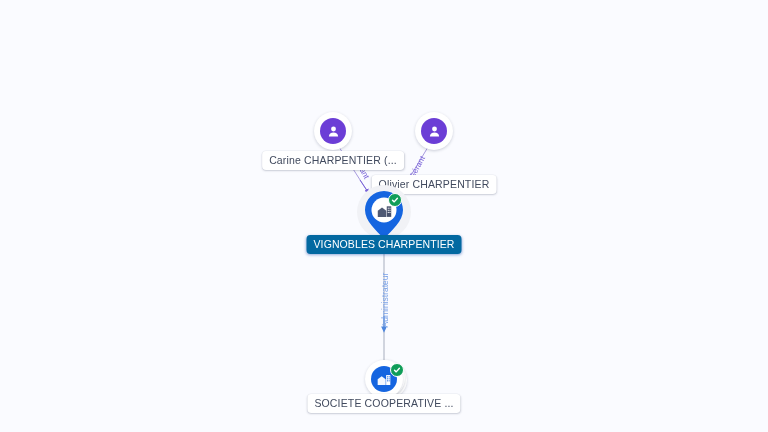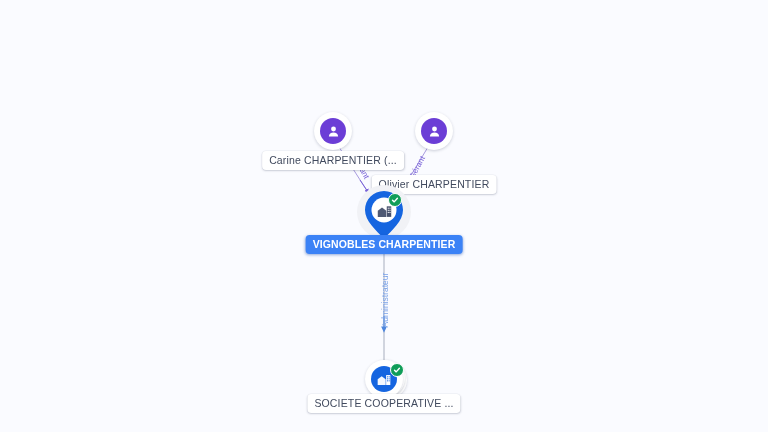--- a/index.html
+++ b/index.html
@@ -42,23 +42,23 @@
     white-space: nowrap;
     font-size: 10.5px;
     letter-spacing: .15px;
     padding: 3px 7px 4px 7px;
     border-radius: 4px;
     background: #ffffff;
     color: #414a5e;
     box-shadow: 0 1px 2px rgba(40,50,80,.20), 0 0 0 .5px rgba(40,50,80,.07);
   }
   .node-label.highlight {
-    background: #3b82f6;
+    background: #0369a1;
     color: #ffffff;
-    font-weight: 700;
+    font-weight: 400;
     letter-spacing: .1px;
     box-shadow: 0 1px 3px rgba(20,70,170,.45);
   }
 
   
   .person-node .halo {
     position: absolute;
     left: -19px;
     top: -19px;
     width: 38px;

